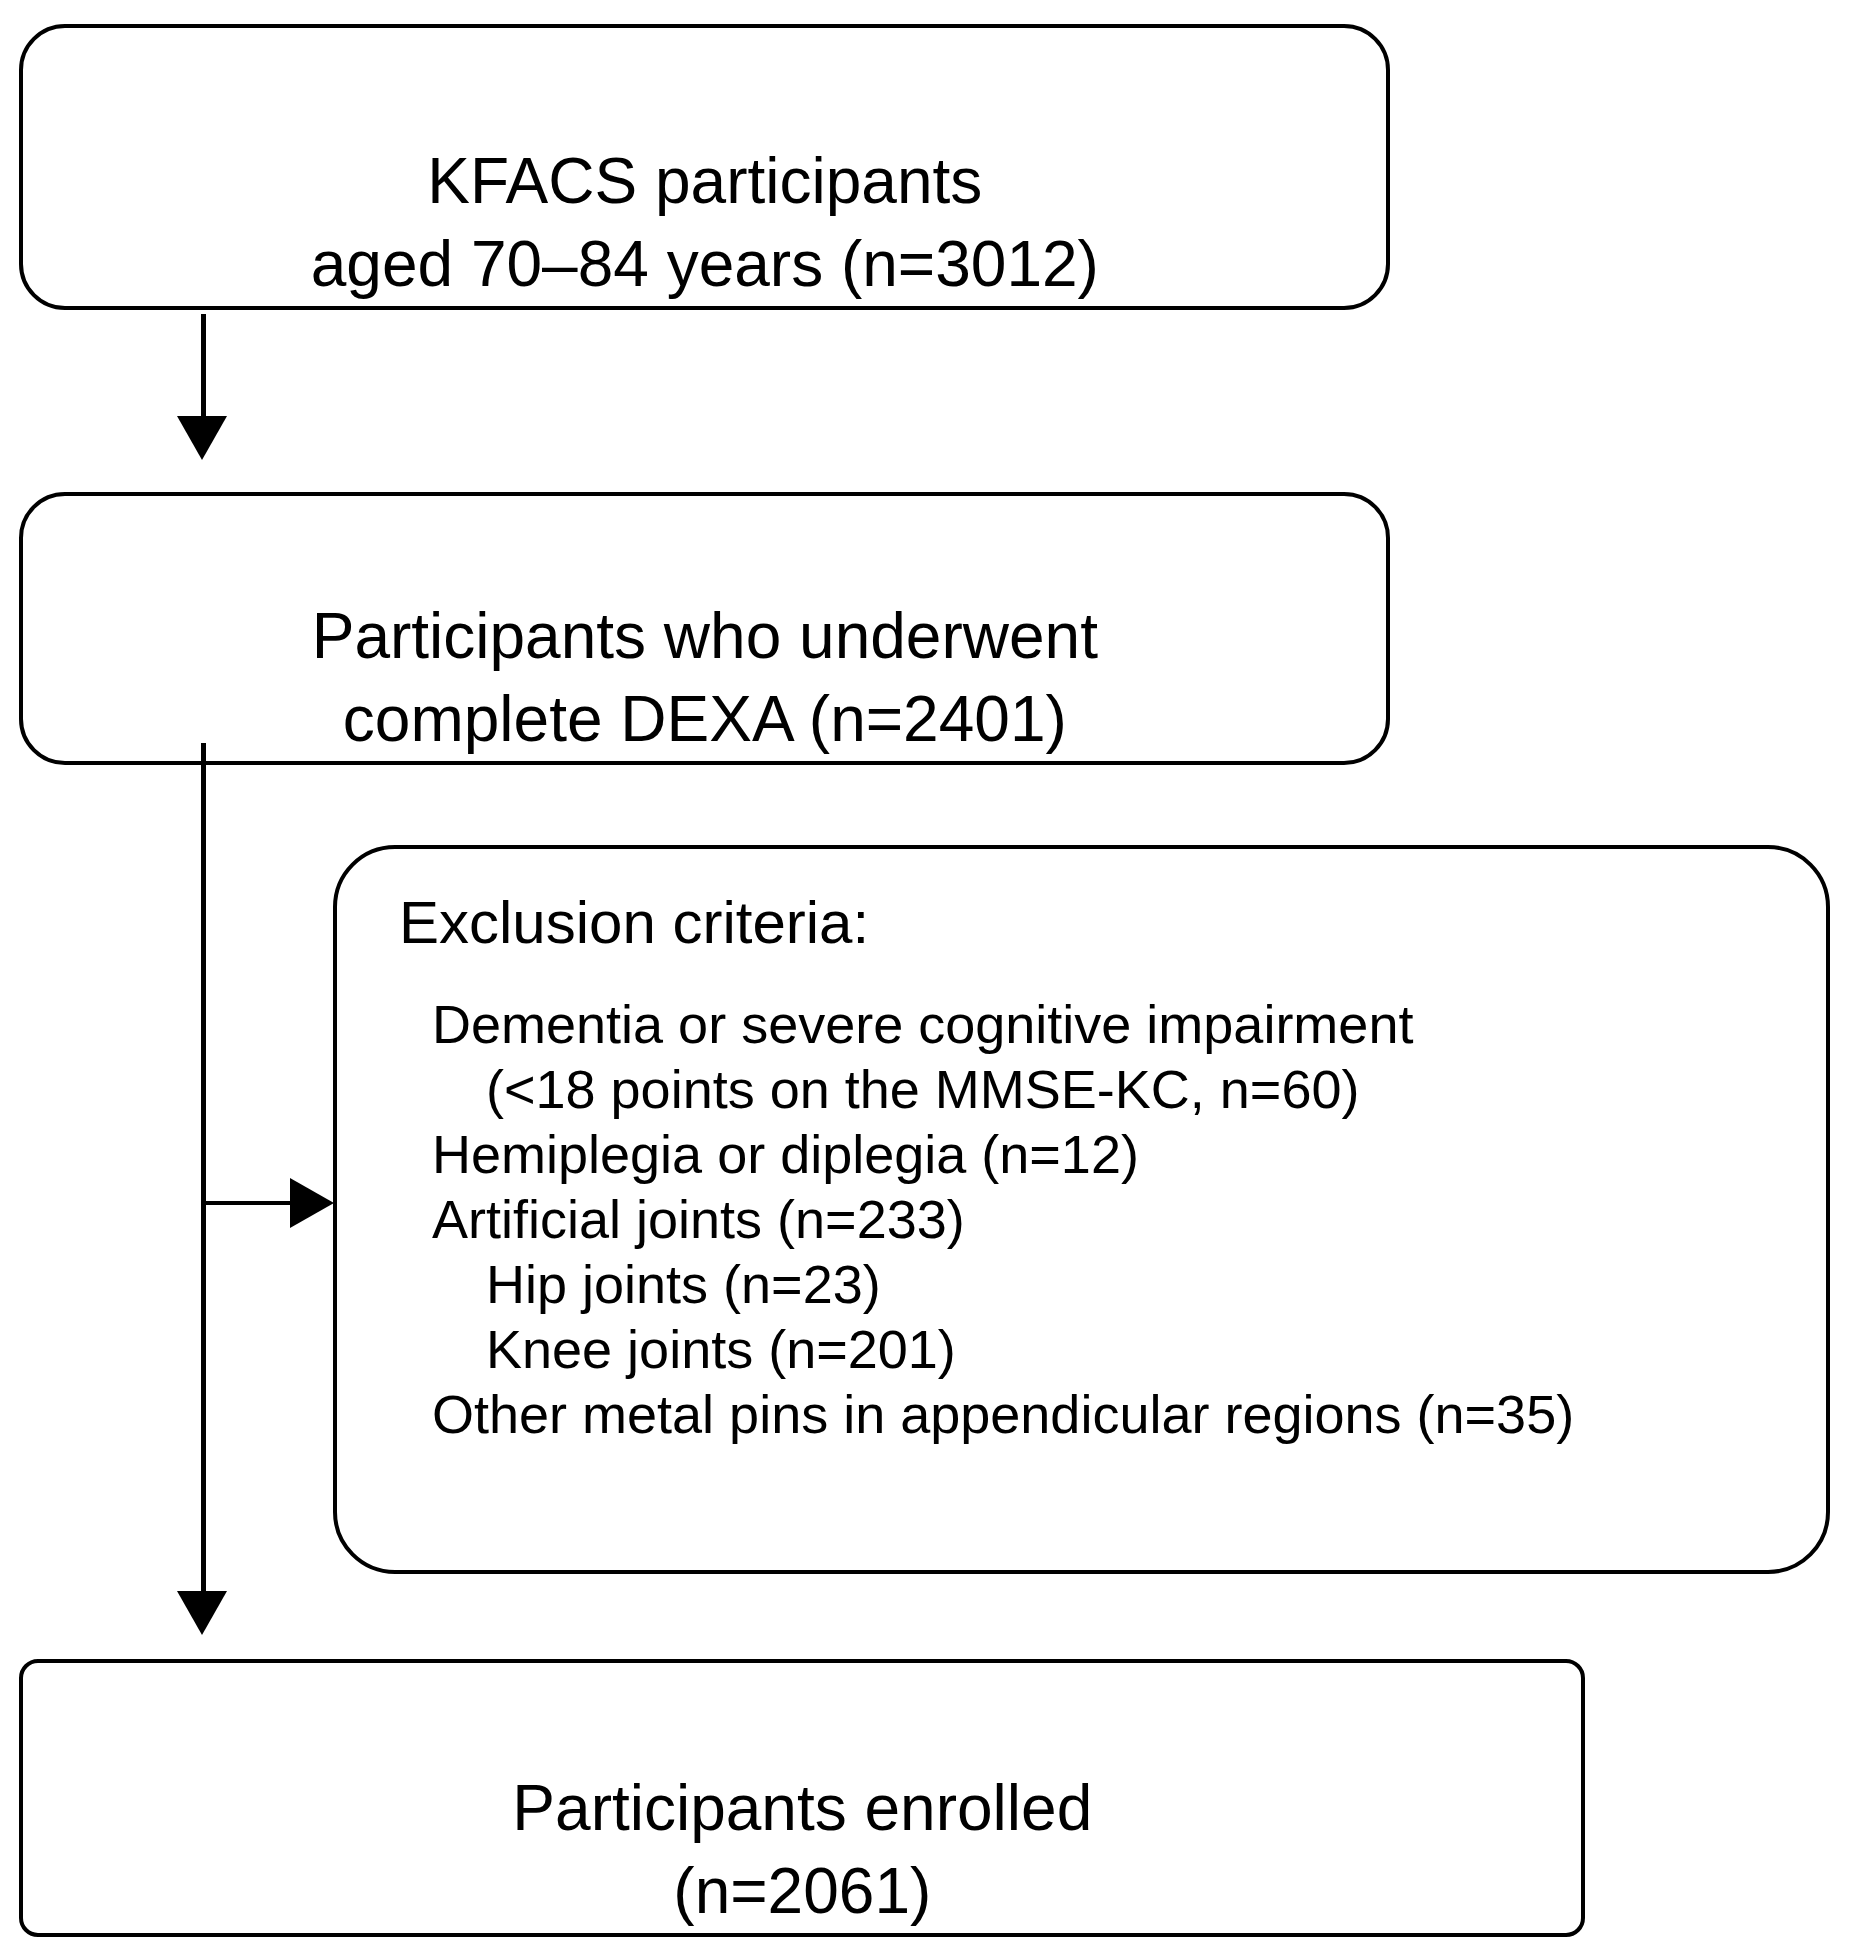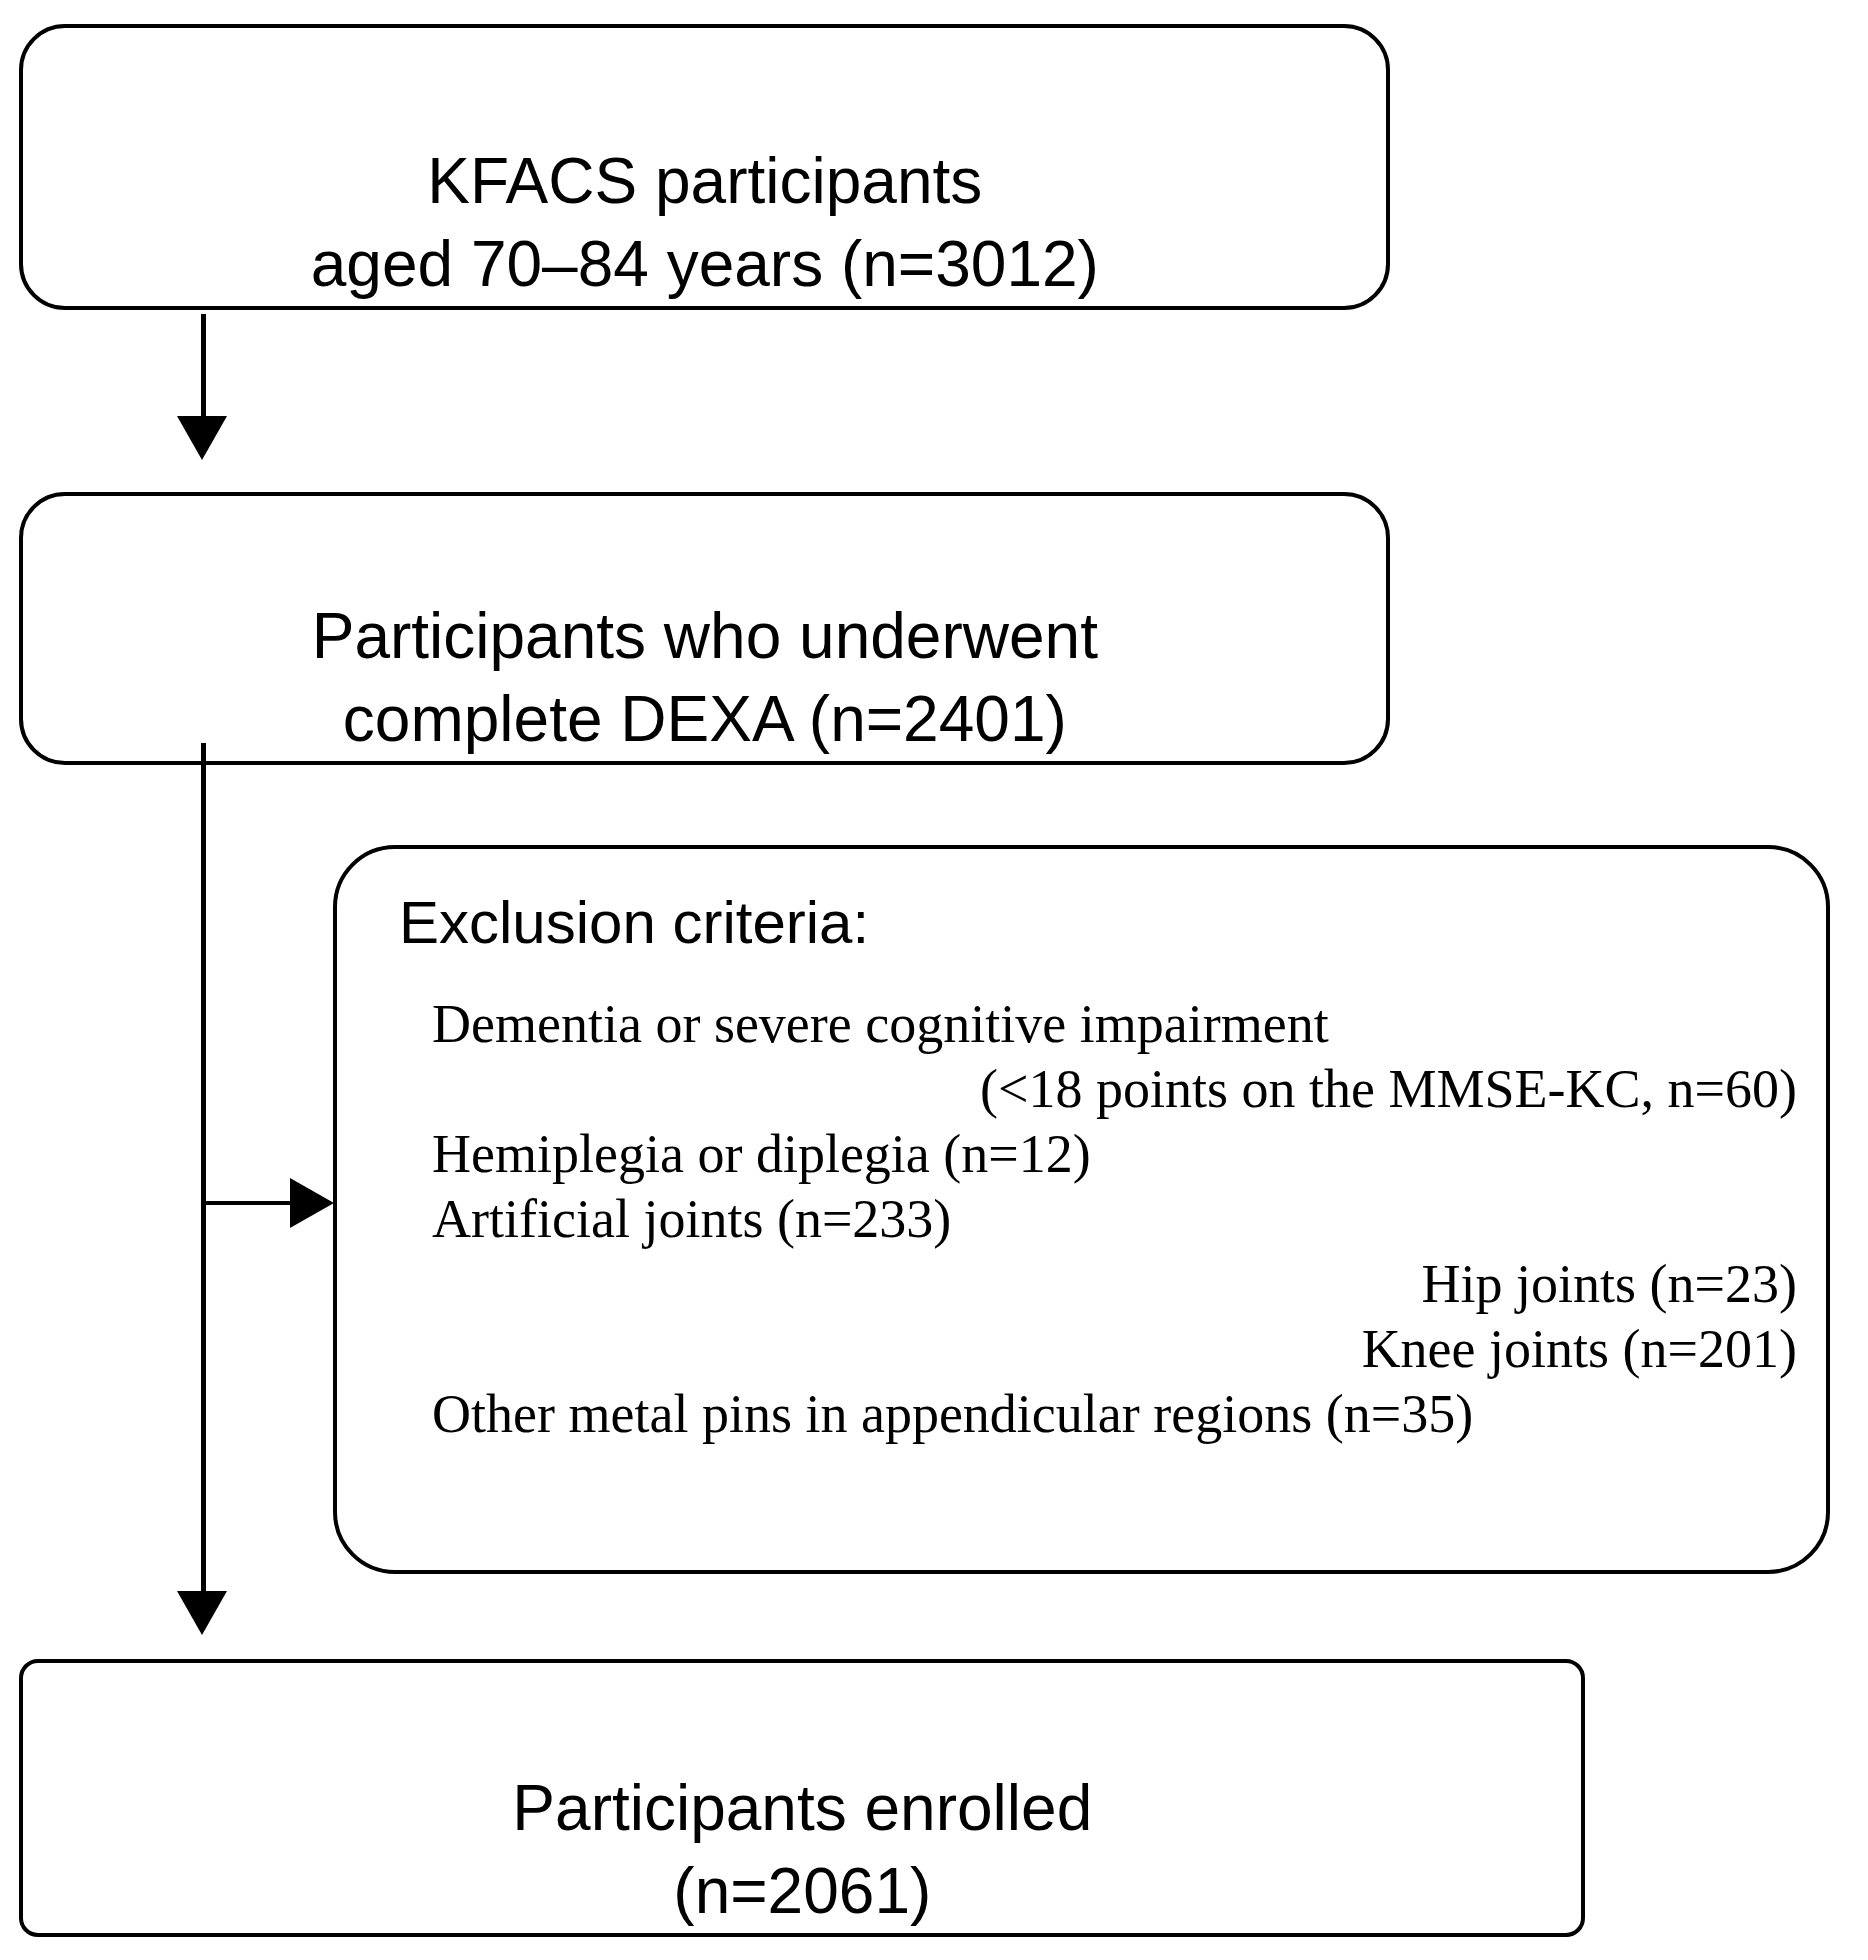--- a/index.html
+++ b/index.html
@@ -43,29 +43,29 @@
                      padding: 39px 29px 37px 62px; }
   #node-enrolled   { left: 19.3px;  top: 1659px; width: 1566px; height: 278px; border-radius: 19px; }
 
   
   .excl-title {
     font-size: 60px;
     line-height: 1.18;
     margin: 0 0 33px 0;
     white-space: pre;
   }
-  .excl-list { display: block; font-family: Liberation Serif, serif; }
+  .excl-list { display: block; }
   .excl-item {
     font-size: 54px;
     line-height: 1.205;
     white-space: pre;
     display: block;
   }
   .indent-1 { padding-left: 33px; }
-  .indent-2 { padding-left: 87px; text-align: right; }
+  .indent-2 { padding-left: 87px; }
 
   
   .vline {
     position: absolute;
     width: 4.8px;
     background: #000000;
   }
   .hline {
     position: absolute;
     height: 3.9px;

